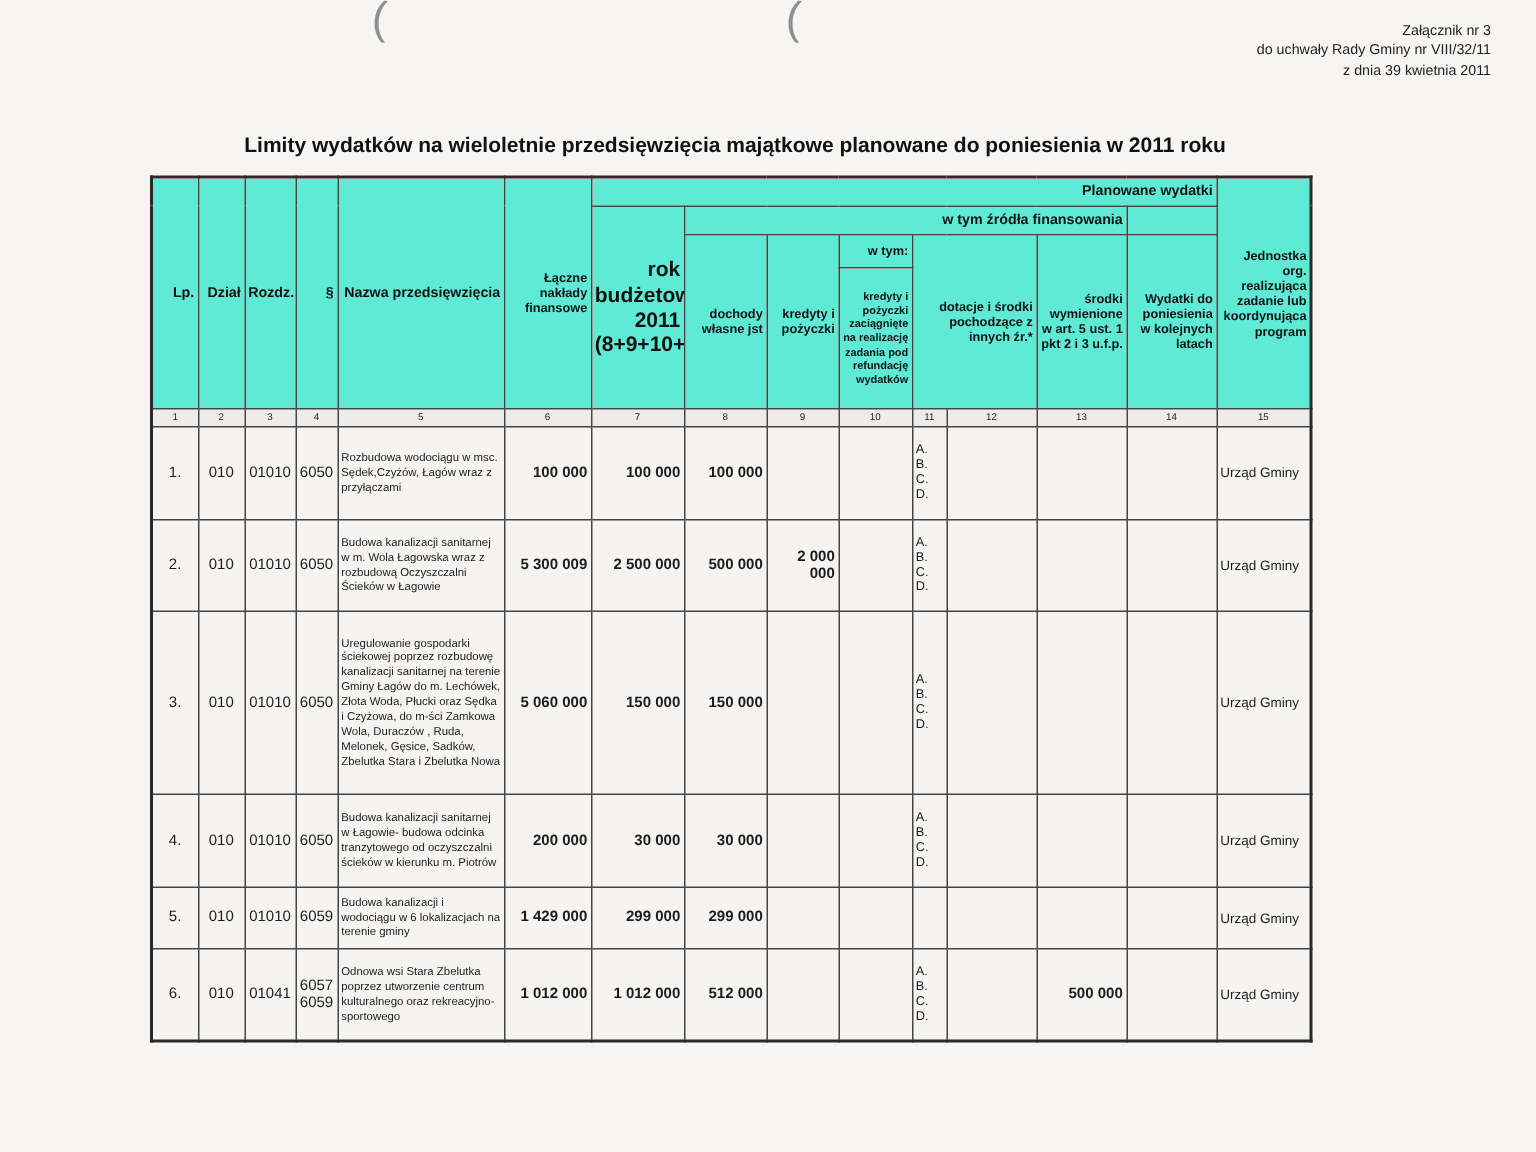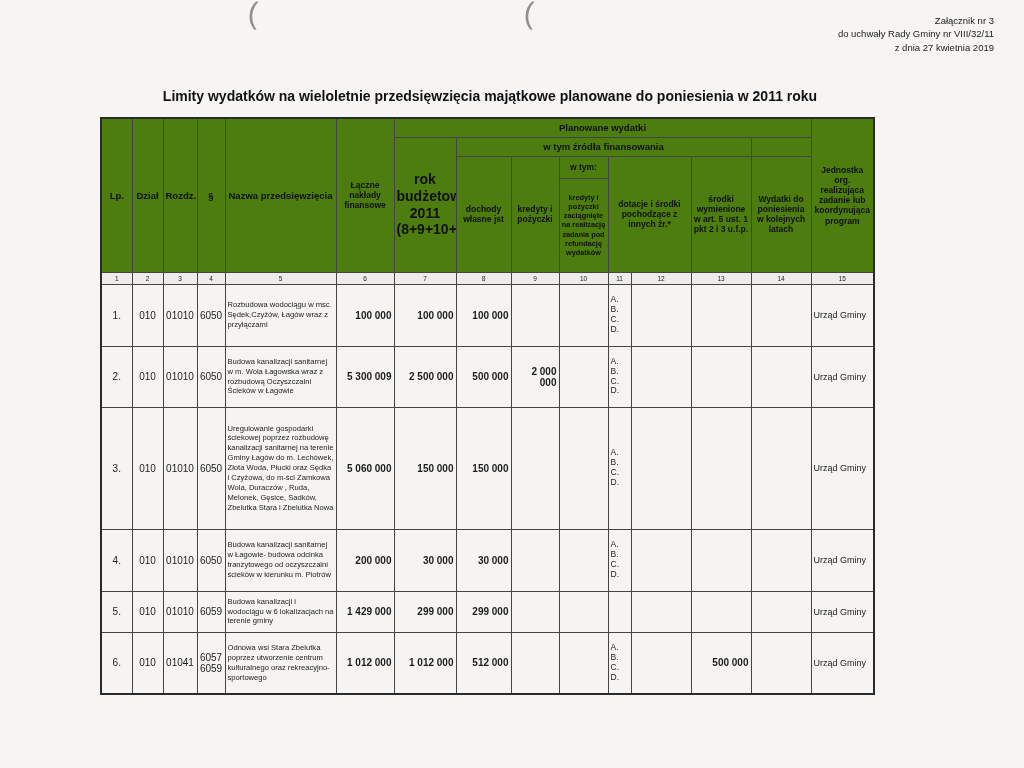--- a/index.html
+++ b/index.html
@@ -40,22 +40,22 @@
     width:773px;
     border:2px solid #2a2a2a;
   }
   table.limits th, table.limits td{
     border:1px solid #444;
     padding:0 2px;
     vertical-align:middle;
     overflow:hidden;
   }
   th{
-    background:#4d7c0f;
-    font-weight:bold;text-align:center;
+    background:#5eead4;
+    font-weight:bold;text-align:right;
     font-size:8.5px;line-height:1.2;color:#111;
   }
   th.h-main{font-size:9.5px;}
   th.h-rok{white-space:pre-line;font-size:14px;}
   th.h-small{font-size:7.3px;line-height:1.25;}
   tr.h1{height:19px;} tr.h2{height:19px;} tr.h3{height:22px;} tr.h4{height:94px;}
   tr.nrow{height:12px;}
   tr.nrow td{
     background:#edecea;text-align:center;
     font-size:6.5px;padding:0;color:#222;
@@ -74,21 +74,21 @@
 <body>
 
 <div class="page">
 
   <div class="artifact a1">(</div>
   <div class="artifact a2">(</div>
 
   <div class="attachment">
     <div>Załącznik nr 3</div>
     <div>do uchwały Rady Gminy nr VIII/32/11</div>
-    <div>z dnia  27 kwietnia 2019</div>
+    <div>z dnia  39 kwietnia 2011</div>
   </div>
 
   <div class="title">Limity wydatków na wieloletnie przedsięwzięcia majątkowe planowane do poniesienia w 2011 roku</div>
 
   <table class="limits">
     <colgroup>
       <col style="width:31px">
         <col style="width:31px">
         <col style="width:34px">
         <col style="width:28px">

